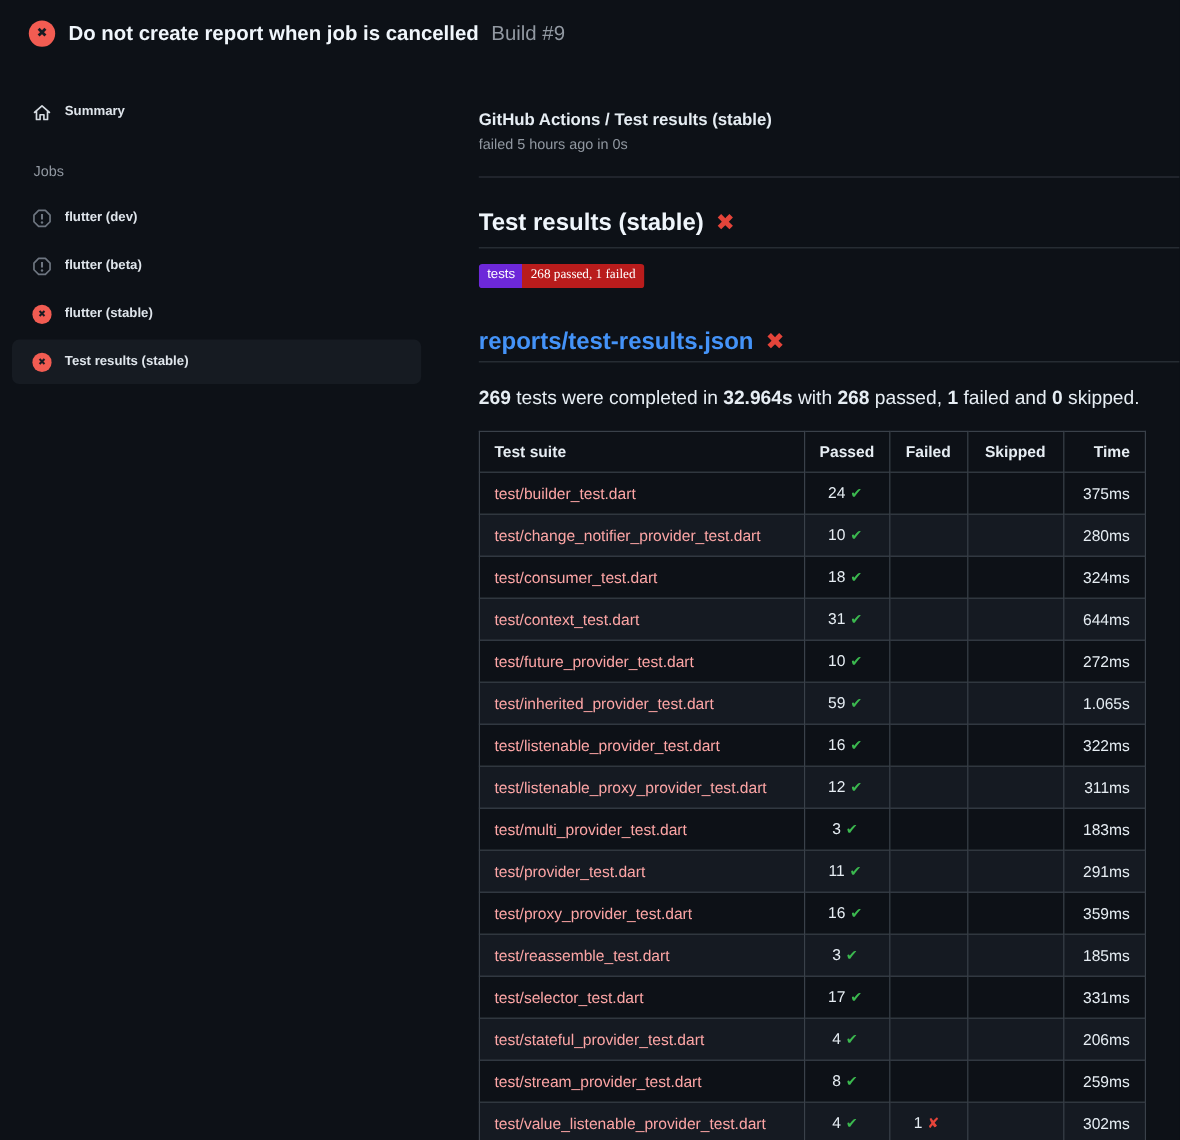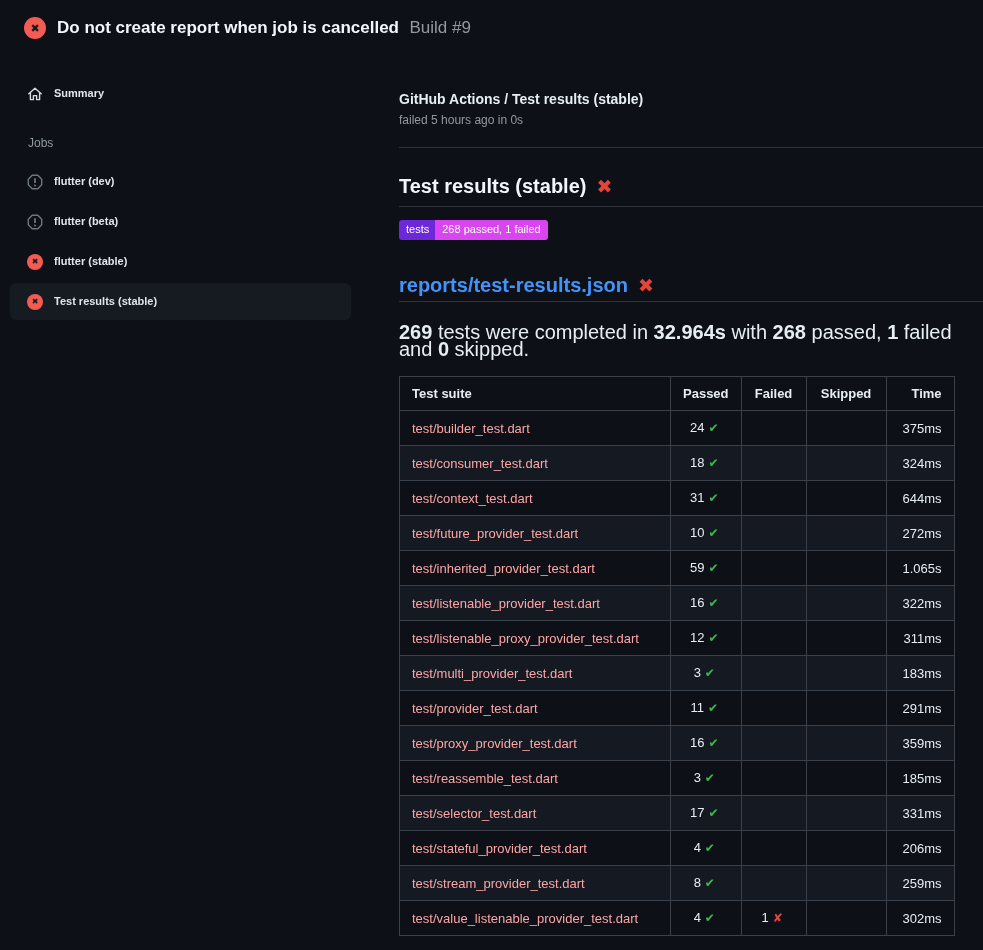--- a/index.html
+++ b/index.html
@@ -42,25 +42,25 @@
   .divider { border-top:1px solid #2d333b; height:0; }
   .d1 { margin-top:20px; }
   .d2 { margin-top:8px; }
   .d3 { margin-top:4px; }
   .section-title { margin-top:26px; font-size:20px; font-weight:700; color:#f0f6fc;
     line-height:24px; display:flex; align-items:center; gap:10px; }
   .red-x { color:#e5443a; font-size:19px; font-weight:700; line-height:1; }
   .badge { margin-top:13px; display:inline-flex; font-size:11px; line-height:11px;
     border-radius:3px; overflow:hidden; color:#ffffff; }
   .badge-label { background:#6d28d9; padding:4px 6px 5px 7px; }
-  .badge-value { background:#d946ef; padding:4px 7px 5px 7px; }
+  .badge-value { background:#b91c1c; padding:4px 7px 5px 7px;font-family:Liberation Serif, serif; }
   .report-title { margin-top:33px; font-size:20px; font-weight:700; line-height:24px;
     display:flex; align-items:center; gap:10px; }
   .report-title a { color:#4493f8; text-decoration:none; cursor:pointer; }
-  .summary-line { margin-top:22px; font-size:20px; color:#e6edf3; line-height:17px; }
+  .summary-line { margin-top:22px; font-size:16px; color:#e6edf3; line-height:17px; }
   .summary-line strong { font-weight:700; }
 
   
   table.results { margin-top:18px; border-collapse:collapse; table-layout:fixed;
     font-size:13px; color:#e6edf3; }
   .results th, .results td { border:1px solid #3a414a; padding:8px 12px;
     line-height:17px; height:34px; }
   .results th { font-weight:700; font-size:13px; }
   .results th.c-suite { text-align:left; width:271px; }
   .results th.c-passed { text-align:left; width:70px; }
@@ -172,20 +172,27 @@
     </thead>
     <tbody id="table-body">
         <tr>
           <td class="suite"><a href="#">test/builder_test.dart</a></td>
           <td class="num"><span>24</span><span class="check-icon">✔</span></td>
           <td class="num"></td>
           <td class="num"></td>
           <td class="time">375ms</td>
         </tr>
         <tr>
+          <td class="suite"><a href="#">test/change_notifier_provider_test.dart</a></td>
+          <td class="num"><span>10</span><span class="check-icon">✔</span></td>
+          <td class="num"></td>
+          <td class="num"></td>
+          <td class="time">280ms</td>
+        </tr>
+        <tr>
           <td class="suite"><a href="#">test/consumer_test.dart</a></td>
           <td class="num"><span>18</span><span class="check-icon">✔</span></td>
           <td class="num"></td>
           <td class="num"></td>
           <td class="time">324ms</td>
         </tr>
         <tr>
           <td class="suite"><a href="#">test/context_test.dart</a></td>
           <td class="num"><span>31</span><span class="check-icon">✔</span></td>
           <td class="num"></td>

